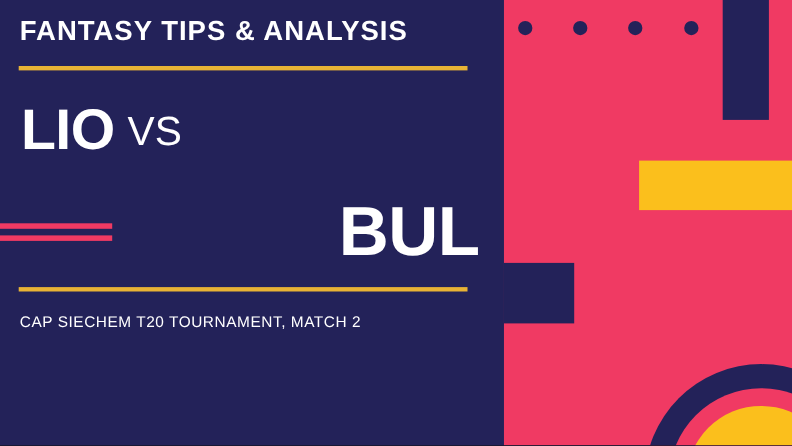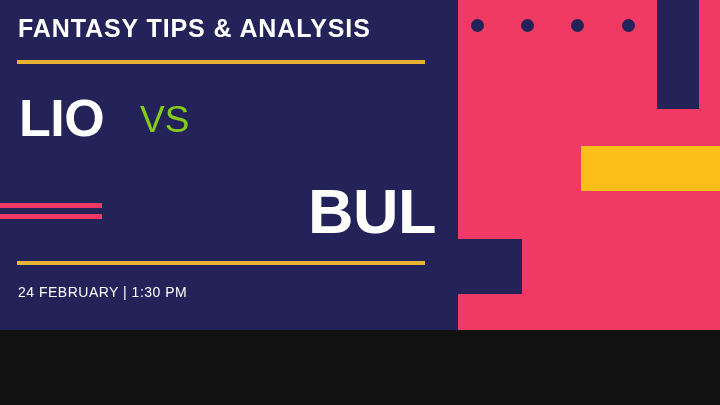--- a/index.html
+++ b/index.html
@@ -3,21 +3,21 @@
 <meta charset="utf-8">
 <style>
   html, body {
     margin: 0;
     padding: 0;
     background: #111;
   }
   #poster {
     position: relative;
     width: 720px;
-    height: 330px;
+    height: 405px;
     overflow: hidden;
     background: #232259;
     font-family: "Liberation Sans", sans-serif;
     -webkit-font-smoothing: antialiased;
   }
 
   
   .left-panel {
     position: absolute;
     left: 0; top: 0;
@@ -59,23 +59,23 @@
     left: 19px;
     top: 92px;
     color: #ffffff;
     font-size: 52px;
     font-weight: 700;
     letter-spacing: -0.5px;
     line-height: 1;
   }
   .vs-label {
     position: absolute;
-    left: 140px;
+    left: 116px;
     top: 101px;
-    color: #84cc16;
+    color: #ffffff;
     font-size: 37px;
     font-weight: 400;
     letter-spacing: 0px;
     line-height: 1;
   }
   .team-away {
     position: absolute;
     left: 308px;
     top: 180px;
     color: #ffffff;
@@ -227,17 +227,17 @@
       <div class="vs-label">VS</div>
       <div class="team-away">BUL</div>
     </div>
 
     <div class="accent-line accent-line-1"></div>
     <div class="accent-line accent-line-2"></div>
 
     <div class="divider-gold-bottom"></div>
 
     <div class="meta-block">
-      <div class="meta-line">24 FEBRUARY  |  1:30 PM</div>
+      <div class="meta-line">CAP SIECHEM T20 TOURNAMENT, MATCH 2</div>
     </div>
 
   </div>
 </div>
 
 </body></html>

